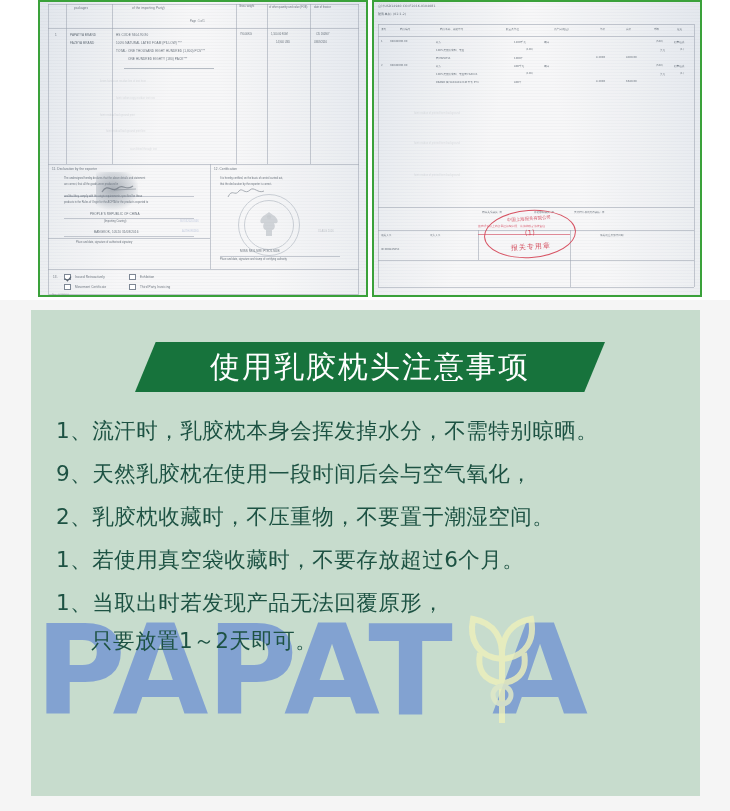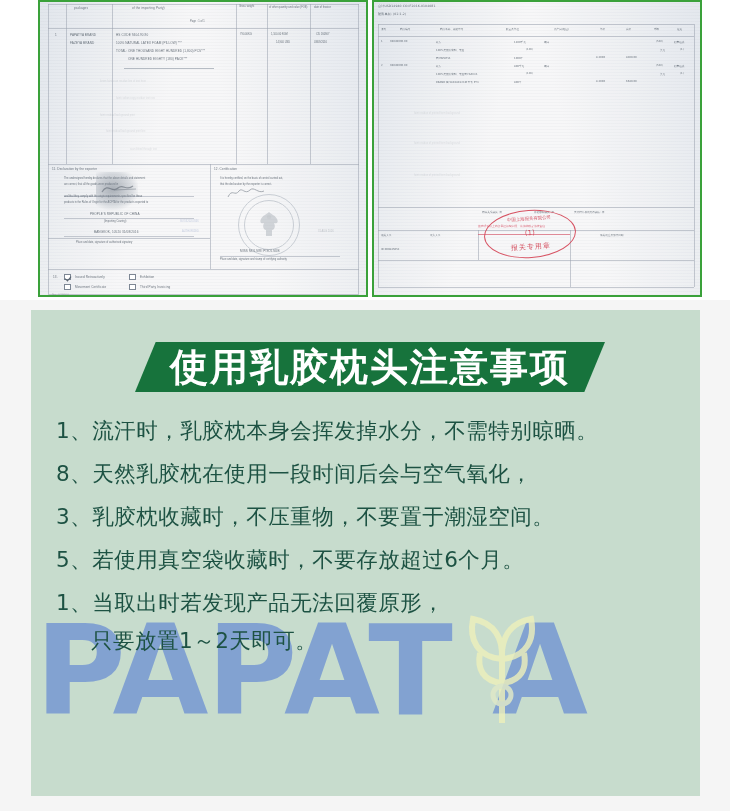--- a/index.html
+++ b/index.html
@@ -132,21 +132,21 @@
     position:absolute; left:0; top:32px; width:669px; height:58px;
   }
   .title-banner{
     position:absolute; left:104px; top:0; width:470px; height:50px;
     background:#17733c;
     clip-path:polygon(4.4% 0%, 100% 0%, 95.6% 100%, 0% 100%);
     display:flex; align-items:center; justify-content:center;
   }
   .title-text{
     color:#ffffff; font-family:"DejaVu Sans",sans-serif;
-    font-size:38px; font-weight:700; letter-spacing:2px;
+    font-size:30px; font-weight:400; letter-spacing:2px;
     line-height:1; white-space:nowrap;
   }
 
   .care-list{
     position:absolute; left:0; top:102px; width:573px;
   }
   .care-item{
     position:relative; width:669px; margin-bottom:5px;
   }
   .care-line{
@@ -368,26 +368,26 @@
     <div class="title-banner">
       <span class="title-text">使用乳胶枕头注意事项</span>
     </div>
   </div>
 
   <div class="care-list">
     <div class="care-item">
       <div class="care-line">1、流汗时，乳胶枕本身会挥发掉水分，不需特别晾晒。</div>
     </div>
     <div class="care-item">
-      <div class="care-line">8、天然乳胶枕在使用一段时间后会与空气氧化，</div>
-    </div>
-    <div class="care-item">
-      <div class="care-line">3、乳胶枕收藏时，不压重物，不要置于潮湿空间。</div>
-    </div>
-    <div class="care-item">
-      <div class="care-line">5、若使用真空袋收藏时，不要存放超过6个月。</div>
+      <div class="care-line">9、天然乳胶枕在使用一段时间后会与空气氧化，</div>
+    </div>
+    <div class="care-item">
+      <div class="care-line">2、乳胶枕收藏时，不压重物，不要置于潮湿空间。</div>
+    </div>
+    <div class="care-item">
+      <div class="care-line">1、若使用真空袋收藏时，不要存放超过6个月。</div>
     </div>
     <div class="care-item">
       <div class="care-line">1、当取出时若发现产品无法回覆原形，</div>
       <div class="care-line cont">只要放置1～2天即可。</div>
     </div>
   </div>
 </div>
 
 </body></html>

